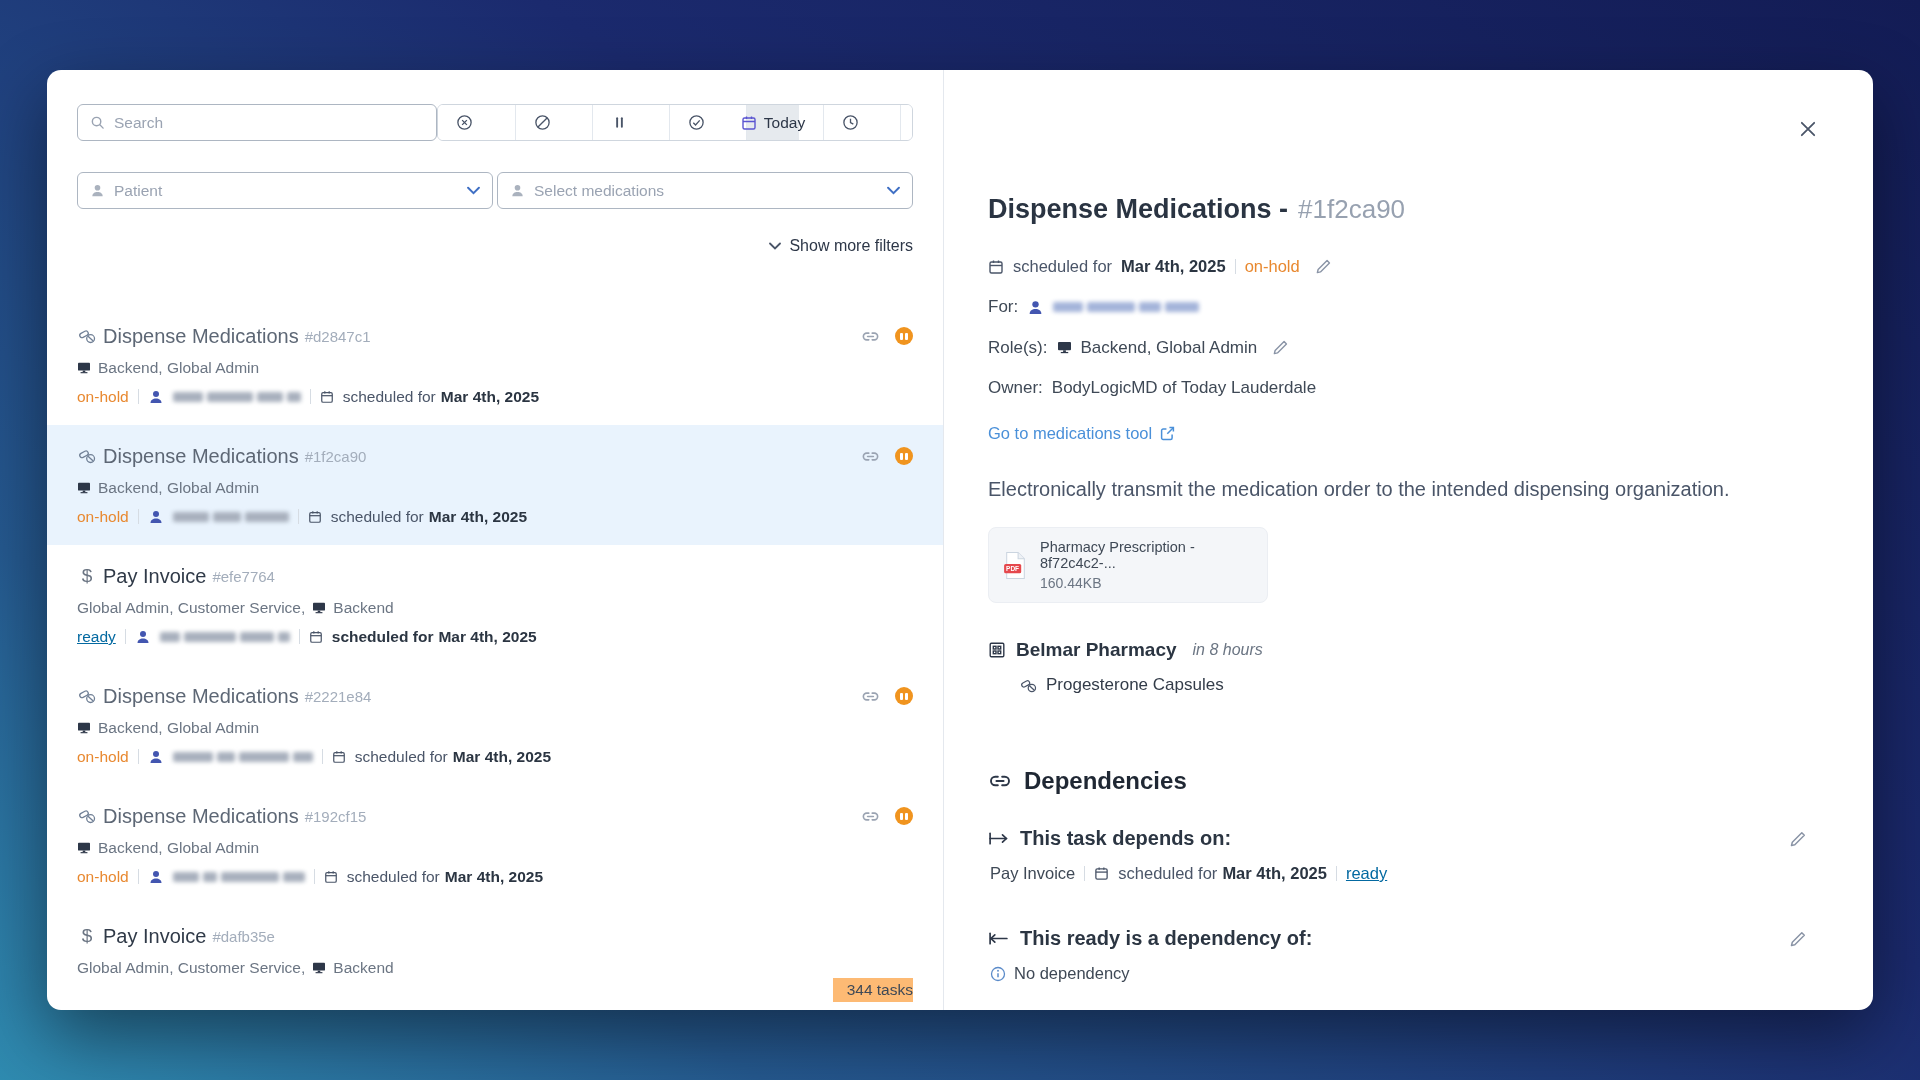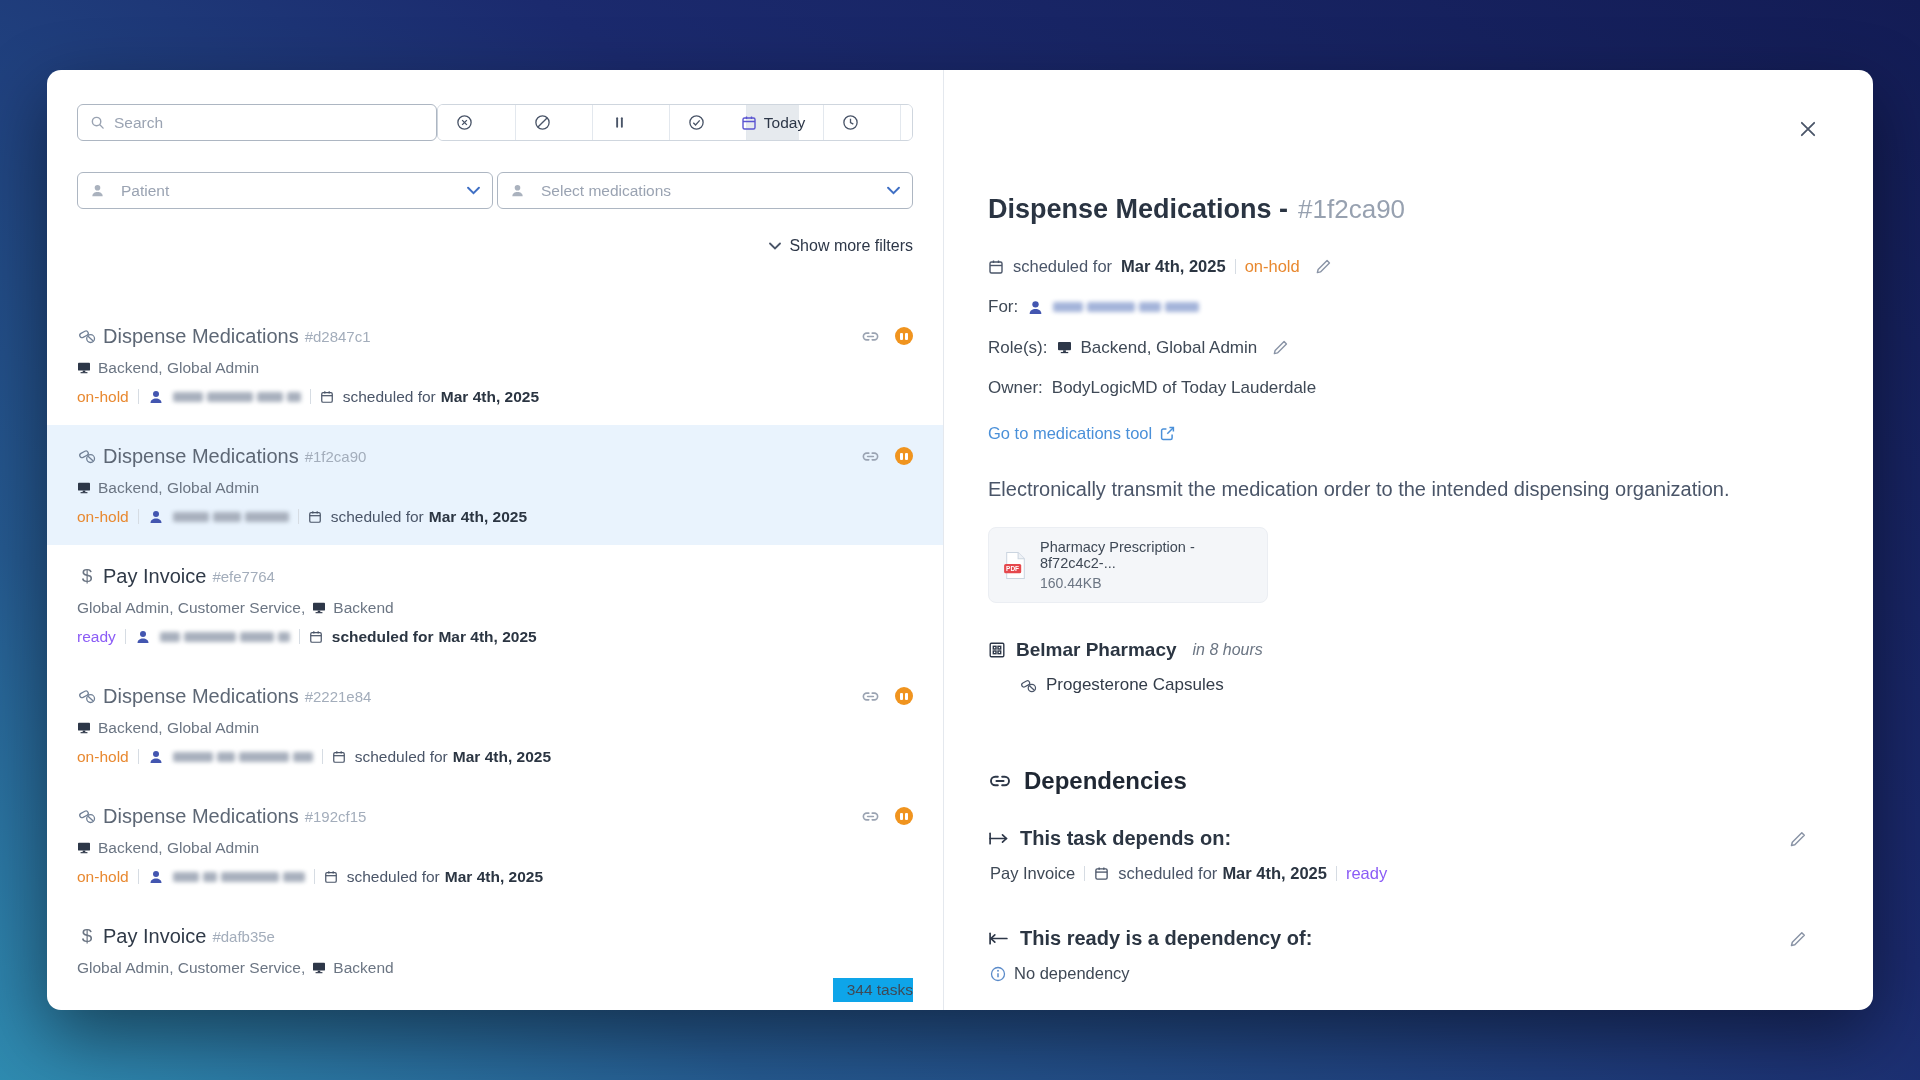--- a/index.html
+++ b/index.html
@@ -19,51 +19,51 @@
   .frow1 { display:flex; justify-content:space-between; align-items:center; margin-bottom:31px; }
   .searchbox { width:416px; height:37px; border:1px solid #adb6c2; border-radius:6px; display:flex; align-items:center; gap:9px; padding:0 12px; background:#fff; }
   .searchbox input { border:none; outline:none; flex:1; font-size:15.5px; font-family:inherit; color:#333; background:transparent; }
   .searchbox input::placeholder { color:#9aa3b2; }
   .toolbar { display:flex; height:37px; border:1px solid #cfd6de; border-radius:6px; overflow:hidden; background:#fff;gap:24px; }
   .tbtn { min-width:53px; display:flex; align-items:center; justify-content:center; background:#fff; border:none; border-left:1px solid #e3e8ee; color:#4a5568; cursor:pointer; font-family:inherit; }
   .tbtn:first-child { border-left:none; }
   .tbtn.active { background:#e6eaee; gap:7px; padding:0 13px; font-size:15.5px; color:#2d3748; font-weight:500; }
   .today-cal { color:#5b55d1; display:flex; }
   .frow2 { display:flex; justify-content:space-between; margin-bottom:28px; }
-  .select { width:416px; height:37px; border:1px solid #adb6c2; border-radius:6px; display:flex; align-items:center; gap:16px; padding:0 12px; cursor:pointer; background:#fff; }
+  .select { width:416px; height:37px; border:1px solid #adb6c2; border-radius:6px; display:flex; align-items:center; gap:9px; padding:0 12px; cursor:pointer; background:#fff; }
   .select .ph { color:#9aa3b2; font-size:15.5px; flex:1; }
   .frow3 { display:flex; justify-content:flex-end; margin-bottom:6px; }
   .morefilters { display:flex; align-items:center; gap:8px; font-size:16px; color:#2d3748; font-weight:500; cursor:pointer; background:none; border:none; font-family:inherit; }
   .tasklist { flex:1; overflow:hidden; margin-top:44px; }
   .task { padding:19px 30px; cursor:pointer; }
   .task.selected { background:#e9f3fd; }
   .trow1 { display:flex; align-items:center; gap:6px; }
   .ticon { width:20px; display:flex; justify-content:center; color:#6b7583; }
   .dollar { font-size:19px; color:#6b7583; }
   .ttitle { font-size:20px; font-weight:500; color:#303a48; line-height:24px; }
   .task.dim .ttitle { color:#5d6775; }
   .tid { font-size:15px; color:#a3adbb; }
   .tactions { margin-left:auto; display:flex; align-items:center; gap:15px; }
   .trow2 { display:flex; align-items:center; gap:7px; margin-top:10px; font-size:15.5px; color:#6b7583; line-height:19px; }
   .trow3 { display:flex; align-items:center; gap:9px; margin-top:10px; font-size:15.5px; line-height:19px; }
   .status { font-weight:500; }
   .status.on-hold { color:#e8882f; }
-  .status.ready { color:#8b5cf6; }
+  .status.ready { color:#0369a1;text-decoration:underline; }
   .vdiv { width:1px; height:15px; background:#d6dce3; }
   .sched { color:#4a5568; display:flex; gap:5px; align-items:center; }
   .sched b { color:#2b3542; font-weight:700; }
   .sched.emph span { color:#2b3542; font-weight:600; }
   .calicon { display:flex; color:#4a5568; }
   .monicon, .personicon, .linkicon { display:flex; }
   .pausebadge { width:18px; height:18px; border-radius:50%; background:#f0941f; display:flex; align-items:center; justify-content:center; gap:2.5px; }
   .pausebadge i { display:block; width:2.5px; height:7px; background:#fff; border-radius:1px; }
   .blurname { display:inline-flex; gap:4px; align-items:center; filter:blur(2.3px); }
   .blurname i { display:block; height:10px; border-radius:2px; background:#a8b0bd; }
   .blurname.blue i { background:#a4b4da; }
-  .taskcount { position:absolute; right:30px; bottom:8px; font-size:15.5px; color:#3f4956; background:#0ea5e9; padding:3px 0 3px 14px; }
+  .taskcount { position:absolute; right:30px; bottom:8px; font-size:15.5px; color:#3f4956; background:#fdba74; padding:3px 0 3px 14px; }
   
   .right { flex:1; position:relative; padding:0 64px 0 44px; }
   .closebtn { position:absolute; top:46px; right:52px; background:none; border:none; cursor:pointer; padding:4px; display:flex; }
   .dtitle { margin-top:122px; display:flex; align-items:baseline; gap:10px; }
   .dtitle .main { font-size:27px; font-weight:700; color:#2a3442; line-height:34px; }
   .dtitle .id { font-size:26px; color:#97a1b0; font-weight:400; }
   .dmeta { margin-top:30px; display:flex; align-items:center; gap:9px; font-size:16.5px; color:#4a5568; line-height:21px; }
   .dmeta b { color:#2b3542; font-weight:700; }
   .drow { margin-top:20px; display:flex; align-items:center; gap:9px; font-size:17px; color:#3f4956; line-height:20px; }
   .pencil { display:flex; cursor:pointer; background:none; border:none; padding:2px; }

